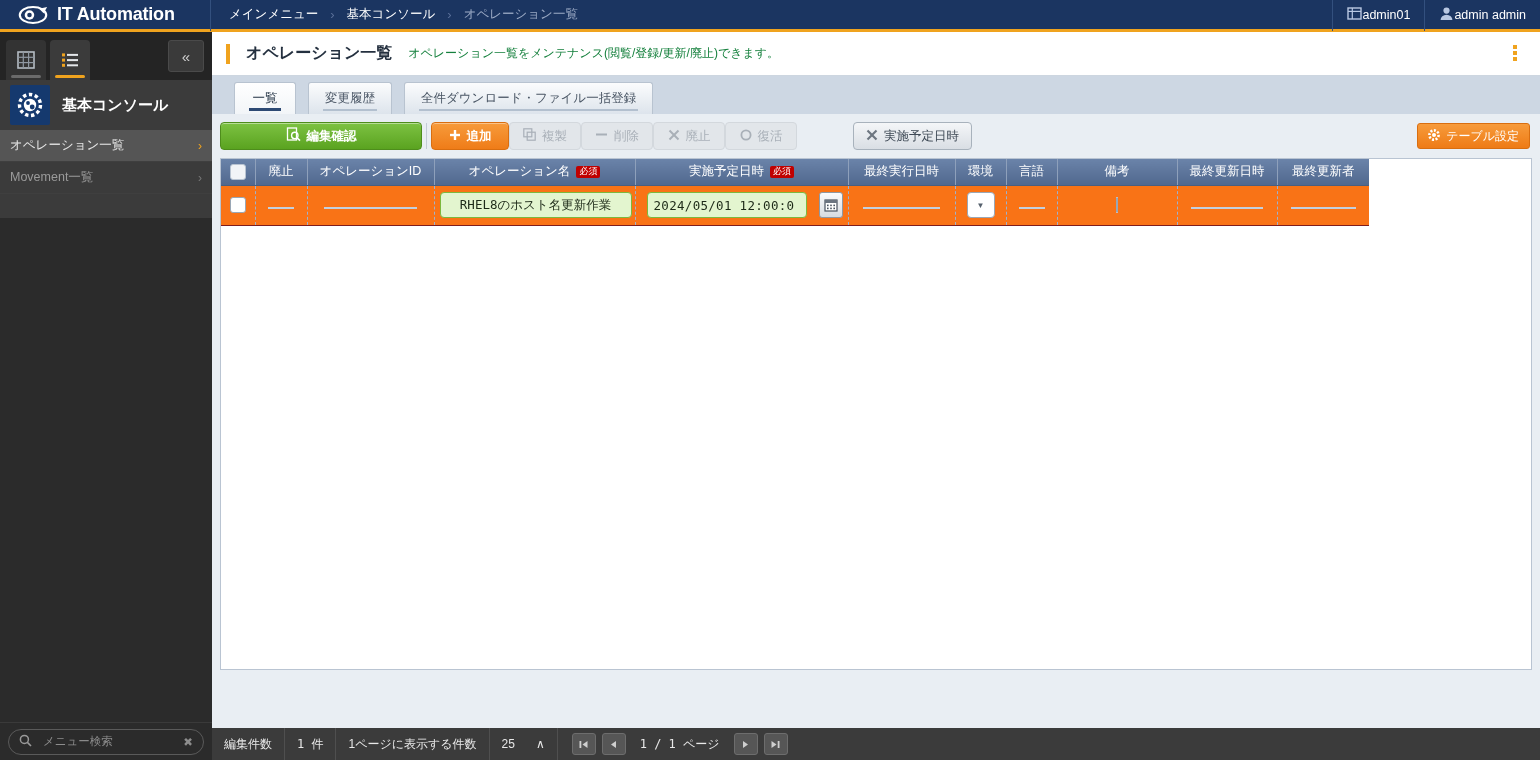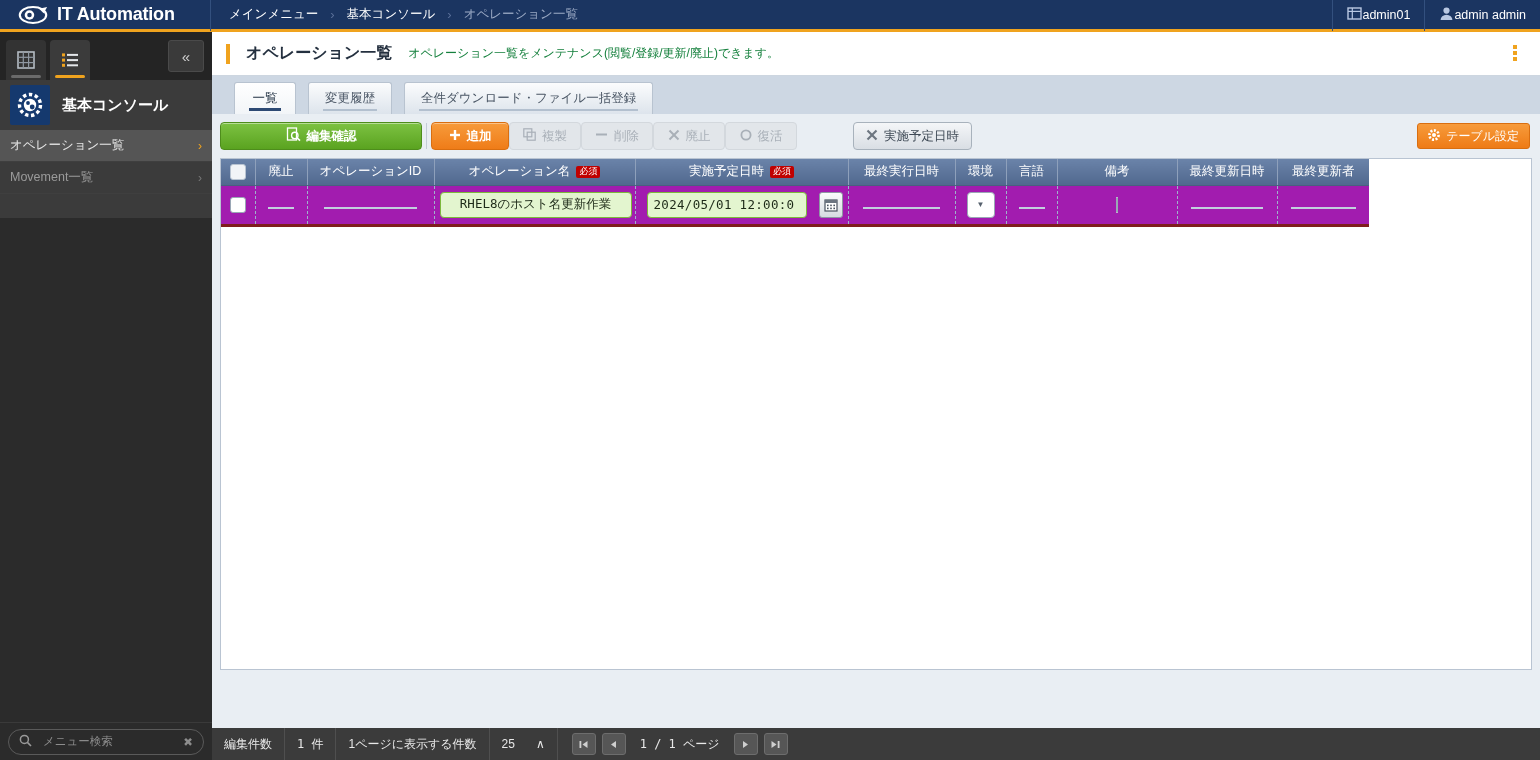--- a/index.html
+++ b/index.html
@@ -183,22 +183,22 @@
     font-size: 12.5px; font-weight: normal; height: 26px;
     border-right: 1px solid #8ea0bb; border-bottom: 1px solid #4a5f80;
     padding: 0 4px; white-space: nowrap; text-align: center;
   }
   thead th .req {
     display: inline-block; background: #c00000; color: #ffffff;
     font-size: 9px; padding: 1px 3px; border-radius: 2px; margin-left: 6px;
     vertical-align: middle; line-height: 1.1;
   }
   tbody td {
-    height: 40px; border-right: 1px dashed #9fb2cc; border-bottom: 3px solid #7f1d1d;
-    text-align: center; vertical-align: middle; background: #a21caf;
+    height: 40px; border-right: 1px dashed #9fb2cc; border-bottom: 1px solid #7f1d1d;
+    text-align: center; vertical-align: middle; background: #f97316;
     font-size: 12.5px; padding: 0 5px;
   }
   .dashline { display: inline-block; height: 2px; background: #c2cfde; width: 80%; max-width: 130px; }
   .dashline.sm { width: 26px; }
   .chk {
     width: 16px; height: 16px; border: 1px solid #9aa7b5; border-radius: 3px;
     background: #ffffff; display: inline-block; vertical-align: middle;
   }
   .chk.hdr { background: #f2f4f7; border-color: #b9c4d2; }
   .fld-green {

